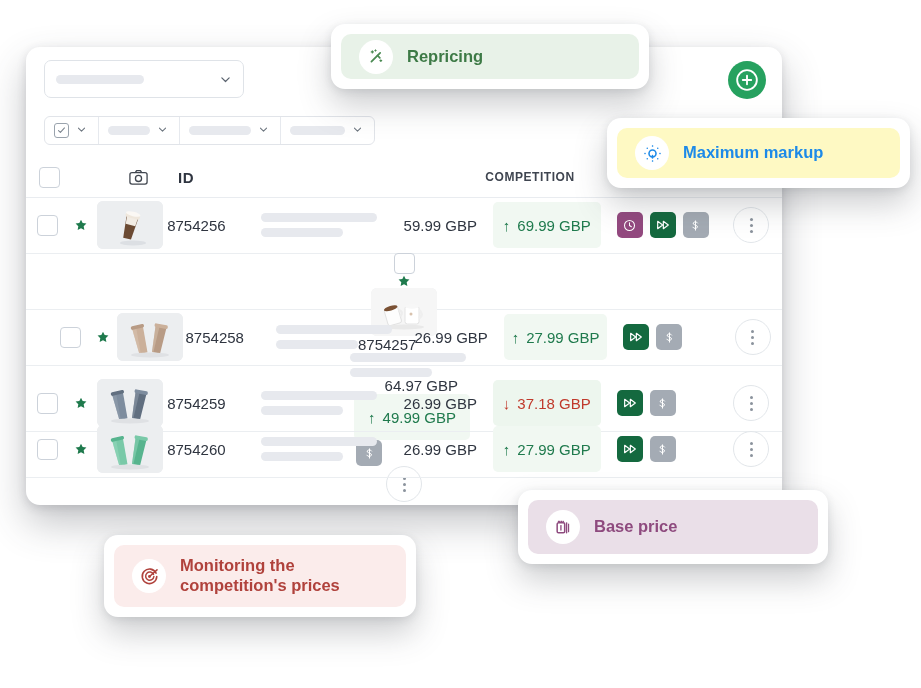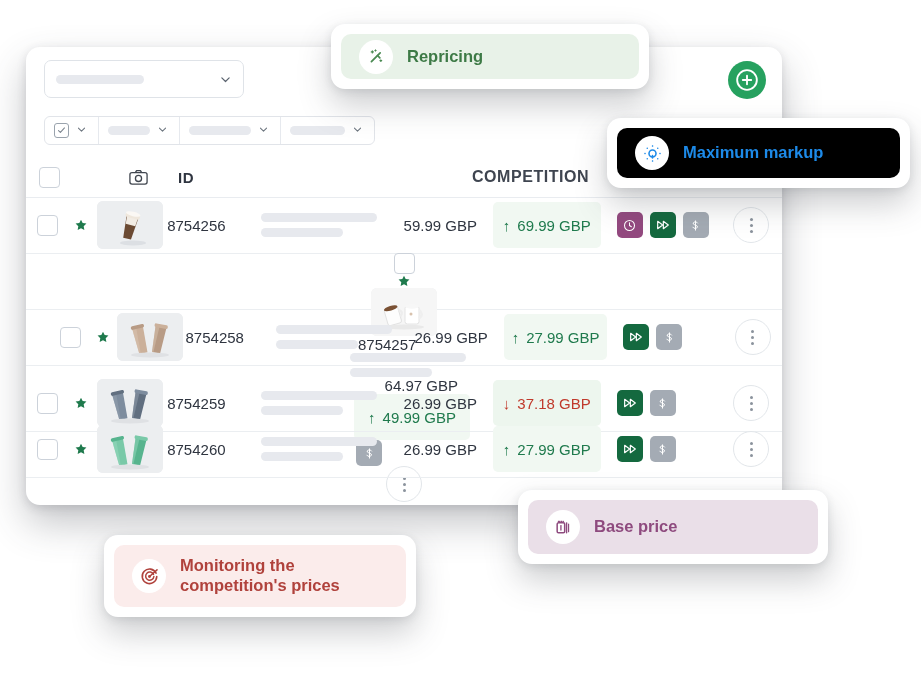--- a/index.html
+++ b/index.html
@@ -45,21 +45,21 @@
     display:flex;align-items:center;justify-content:center;
   }
 
   
   .thead{
     position:absolute;left:0;right:0;top:110px;height:40px;
     border-bottom:1px solid #e9ecf0;
     display:flex;align-items:center;
   }
   .th-text{
-    font-size:16px;font-weight:700;color:#3f4550;letter-spacing:.55px;
+    font-size:12px;font-weight:700;color:#3f4550;letter-spacing:.55px;
   }
   .rowsel{width:47px;display:flex;justify-content:center;}
   .box{
     width:21px;height:21px;border:1px solid #ccd2da;border-radius:4px;background:#fff;
     box-sizing:border-box;
   }
   .starcell{width:25px;display:flex;justify-content:center;align-items:center;}
   .imgcell{width:80px;display:flex;justify-content:center;align-items:center;}
   .camcell{width:80px;display:flex;justify-content:center;align-items:center;}
   .idcell{width:92px;font-size:15px;color:#2f3540;}
@@ -116,21 +116,21 @@
     width:34px;height:34px;border-radius:50%;background:#fff;flex:none;
     display:flex;align-items:center;justify-content:center;
   }
   .chip-label{font-size:16.5px;font-weight:700;line-height:1.2;}
 
   #chip-repricing{left:299px;top:24px;width:318px;height:65px;margin-left:32px;}
   #chip-repricing .chip{background:#e8f2e8;}
   #chip-repricing .chip-label{color:#3d7a46;}
 
   #chip-markup{left:607px;top:118px;width:303px;height:70px;}
-  #chip-markup .chip{background:#000000;}
+  #chip-markup .chip{background:#fef9c3;}
   #chip-markup .chip-label{color:#1d8ae8;}
 
   #chip-base{left:518px;top:490px;width:310px;height:74px;}
   #chip-base .chip{background:#eadfe8;}
   #chip-base .chip-label{color:#8e4a7e;}
 
   #chip-monitor{left:104px;top:535px;width:312px;height:82px;}
   #chip-monitor .chip{background:#fbeceb;}
   #chip-monitor .chip-label{color:#b0423c;}
 </style>

